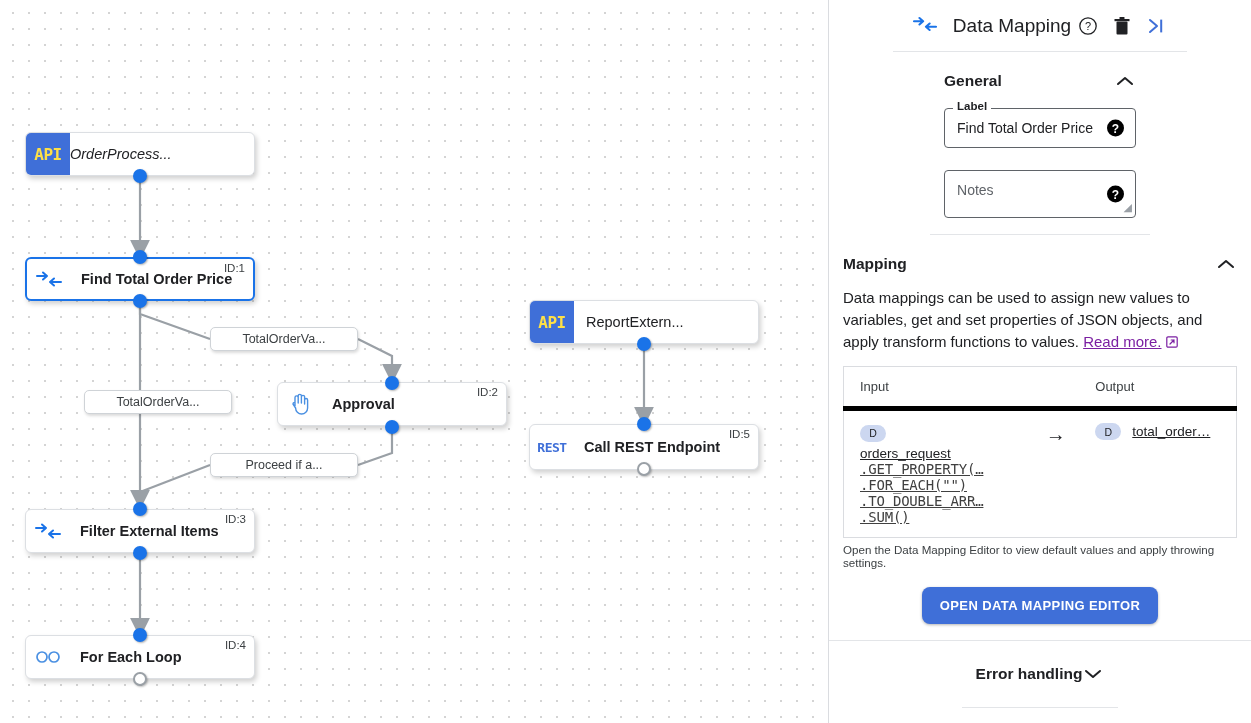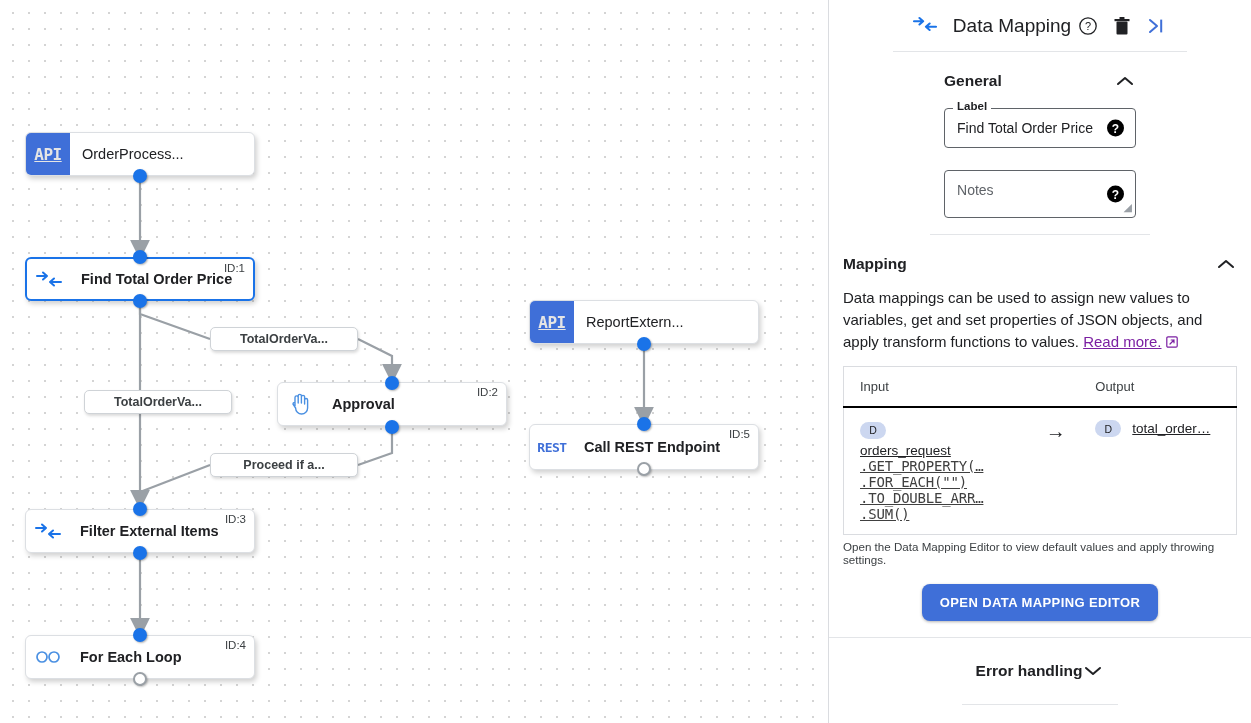--- a/index.html
+++ b/index.html
@@ -35,23 +35,23 @@
     align-items: center;
     overflow: hidden;
   }
   .node.selected { border: 2px solid #1a73e8; }
   .node .nodeicon {
     width: 44px; height: 100%;
     display: flex; align-items: center; justify-content: center;
     flex: 0 0 44px;
   }
   .node .nodeicon.api {
-    background: #3f6fd8; color: #e5e5e5;
+    background: #3f6fd8; color: #fde047;
     font-family: "DejaVu Sans Mono", monospace;
-    font-weight: bold; font-size: 16px; letter-spacing: -0.5px; text-decoration: underline;
+    font-weight: bold; font-size: 16px; letter-spacing: -0.5px;
   }
   .node .nodeicon.rest {
     color: #3f6fd8;
     font-family: "DejaVu Sans Mono", monospace;
     font-weight: bold; font-size: 13px; letter-spacing: -0.5px;
   }
   .node .nodelabel {
     font-size: 14.5px; color: #202124; white-space: nowrap;
     overflow: hidden; text-overflow: ellipsis;
   }
@@ -72,21 +72,20 @@
   .edgelabel {
     position: absolute;
     background: #ffffff;
     border: 1px solid #cfd3d7;
     border-radius: 5px;
     box-shadow: 1px 2px 3px rgba(0,0,0,0.14);
     font-size: 12.5px; color: #3c4043;
     display: flex; align-items: center; justify-content: center;
     height: 24px;
     z-index: 4;
-    font-weight: bold;
   }
 
   
   #panel { width: 422px; height: 723px; background: #ffffff; display: flex; flex-direction: column; align-items: center; }
   .panel-header {
     height: 52px; display: flex; align-items: center;
     padding: 0 14px 0 20px; border-bottom: 1px solid #e3e5e8;
     flex: 0 0 52px;
   }
   .panel-header .ttl { font-size: 19px; color: #202124; margin-left: 16px; flex: 1; }
@@ -118,21 +117,21 @@
     line-height: 1;
   }
   .resize-grip { position: absolute; right: 4px; bottom: 4px; font-size: 11px; color: #9aa0a6; }
 
   .desc { font-size: 15px; line-height: 1.45; color: #202124; margin-top: 12px; }
   .link { color: #7b1fa2; text-decoration: underline; cursor: pointer; }
 
   table.map { width: 100%; border-collapse: collapse; margin-top: 14px; border: 1px solid #dadce0; }
   table.map th {
     text-align: left; font-size: 13px; font-weight: normal; color: #3c4043;
-    padding: 12px 0 12px 16px; border-bottom: 2px solid #000000;
+    padding: 12px 0 12px 16px; border-bottom: 5px solid #000000;
   }
   table.map td { vertical-align: top; padding: 12px 0 12px 16px; }
   .dbadge {
     display: inline-flex; align-items: center; justify-content: center;
     width: 26px; height: 17px; border-radius: 9px;
     background: #ccd7f0; color: #202124; font-size: 10.5px;
   }
   .varname { font-size: 13.5px; color: #202124; margin-top: 4px; text-decoration: underline; }
   .mono { font-family: "DejaVu Sans Mono", monospace; font-size: 14px; color: #404040; letter-spacing: -0.2px; text-decoration: underline; }
   .arrowcell { text-align: center; font-size: 20px; color: #202124; vertical-align: middle; padding: 0; }
@@ -172,21 +171,21 @@
       <path d="M392,433 L392,453 L358,465" stroke="#9aa0a6" stroke-width="2.2" fill="none"></path>
       <path d="M210,465 L140,492" stroke="#9aa0a6" stroke-width="2.2" fill="none"></path>
 
       <path d="M140,553 L140,628" stroke="#9aa0a6" stroke-width="2.2" fill="none" marker-end="url(#ah)"></path>
 
       <path d="M644,344 L644,417" stroke="#9aa0a6" stroke-width="2.2" fill="none" marker-end="url(#ah)"></path>
     </svg>
 
     <div class="node" style="left:25px; top:132px; width:230px; height:44px;">
       <div class="nodeicon api">API</div>
-      <div class="nodelabel" style="margin-left:12px;">OrderProcess...</div>
+      <div class="nodelabel" style="font-style:italic;">OrderProcess...</div>
     </div>
     <div class="port" style="left:133px; top:169px;"></div>
 
     <div class="node selected" style="left:25px; top:257px; width:230px; height:44px;">
       <div class="nodeicon">
         <svg width="26" height="16" viewBox="0 0 26 16">
           <path d="M1,5 L11,5 M7,1.5 L11,5 L7,8.5" stroke="#1a73e8" stroke-width="2" fill="none" stroke-linecap="round" stroke-linejoin="round"></path>
           <path d="M25,11 L14,11 M18,7.5 L14,11 L18,14.5" stroke="#1a73e8" stroke-width="2" fill="none" stroke-linecap="round" stroke-linejoin="round"></path>
         </svg>
       </div>

